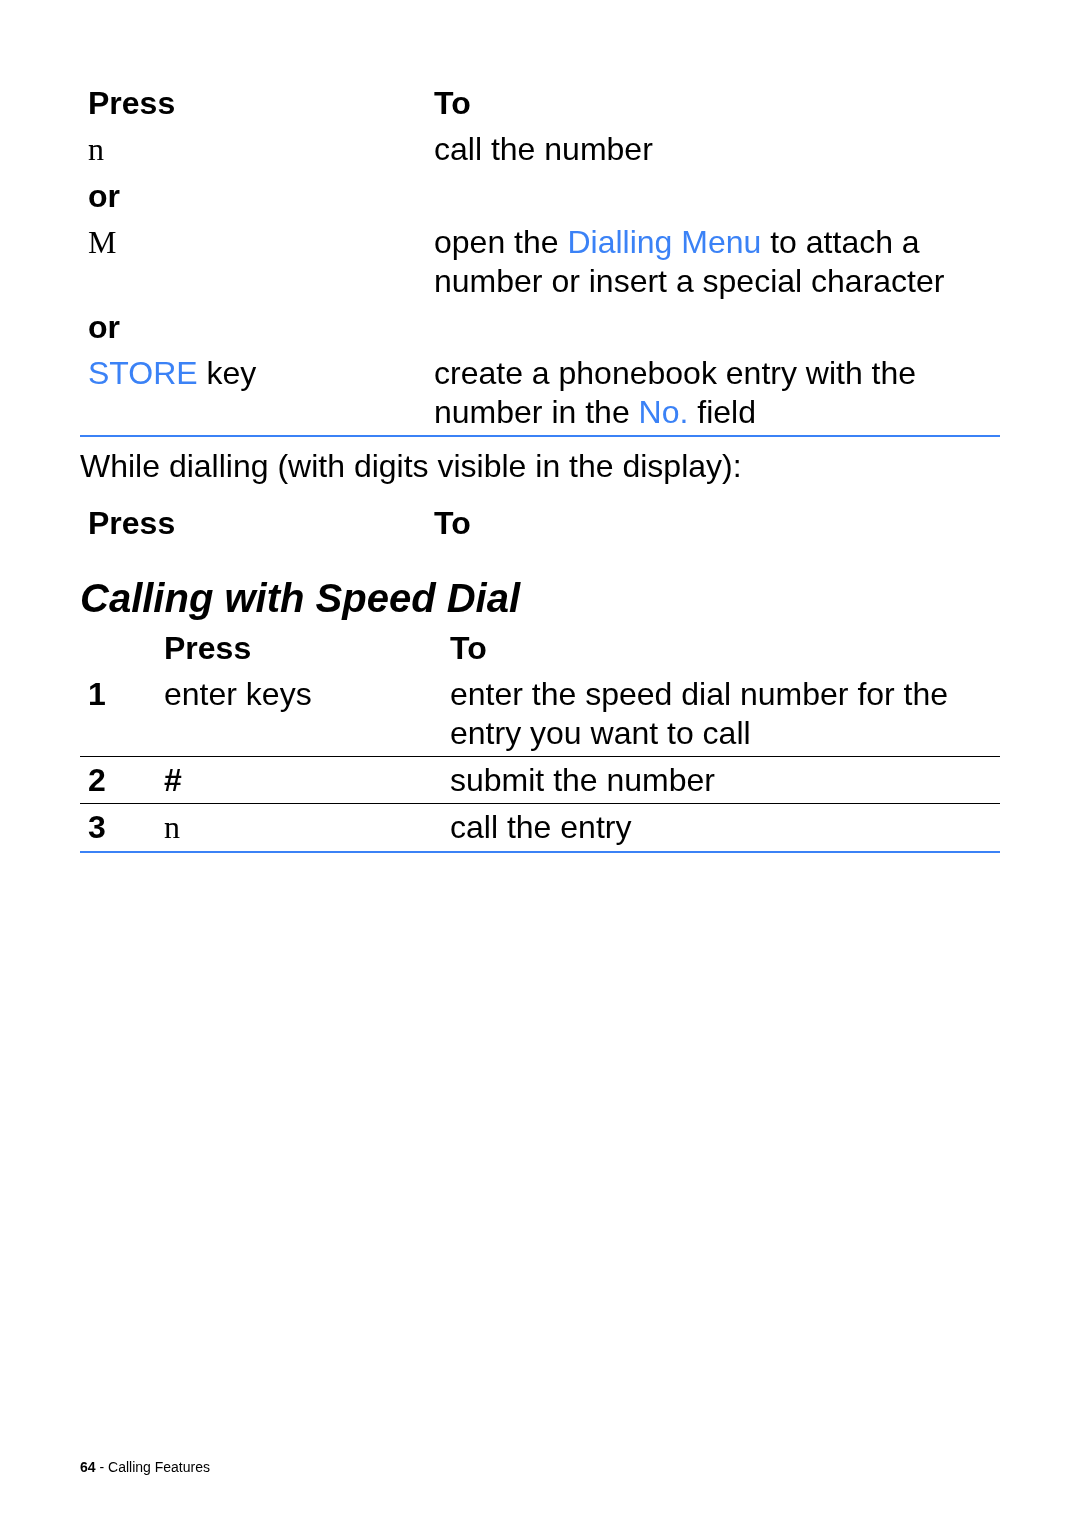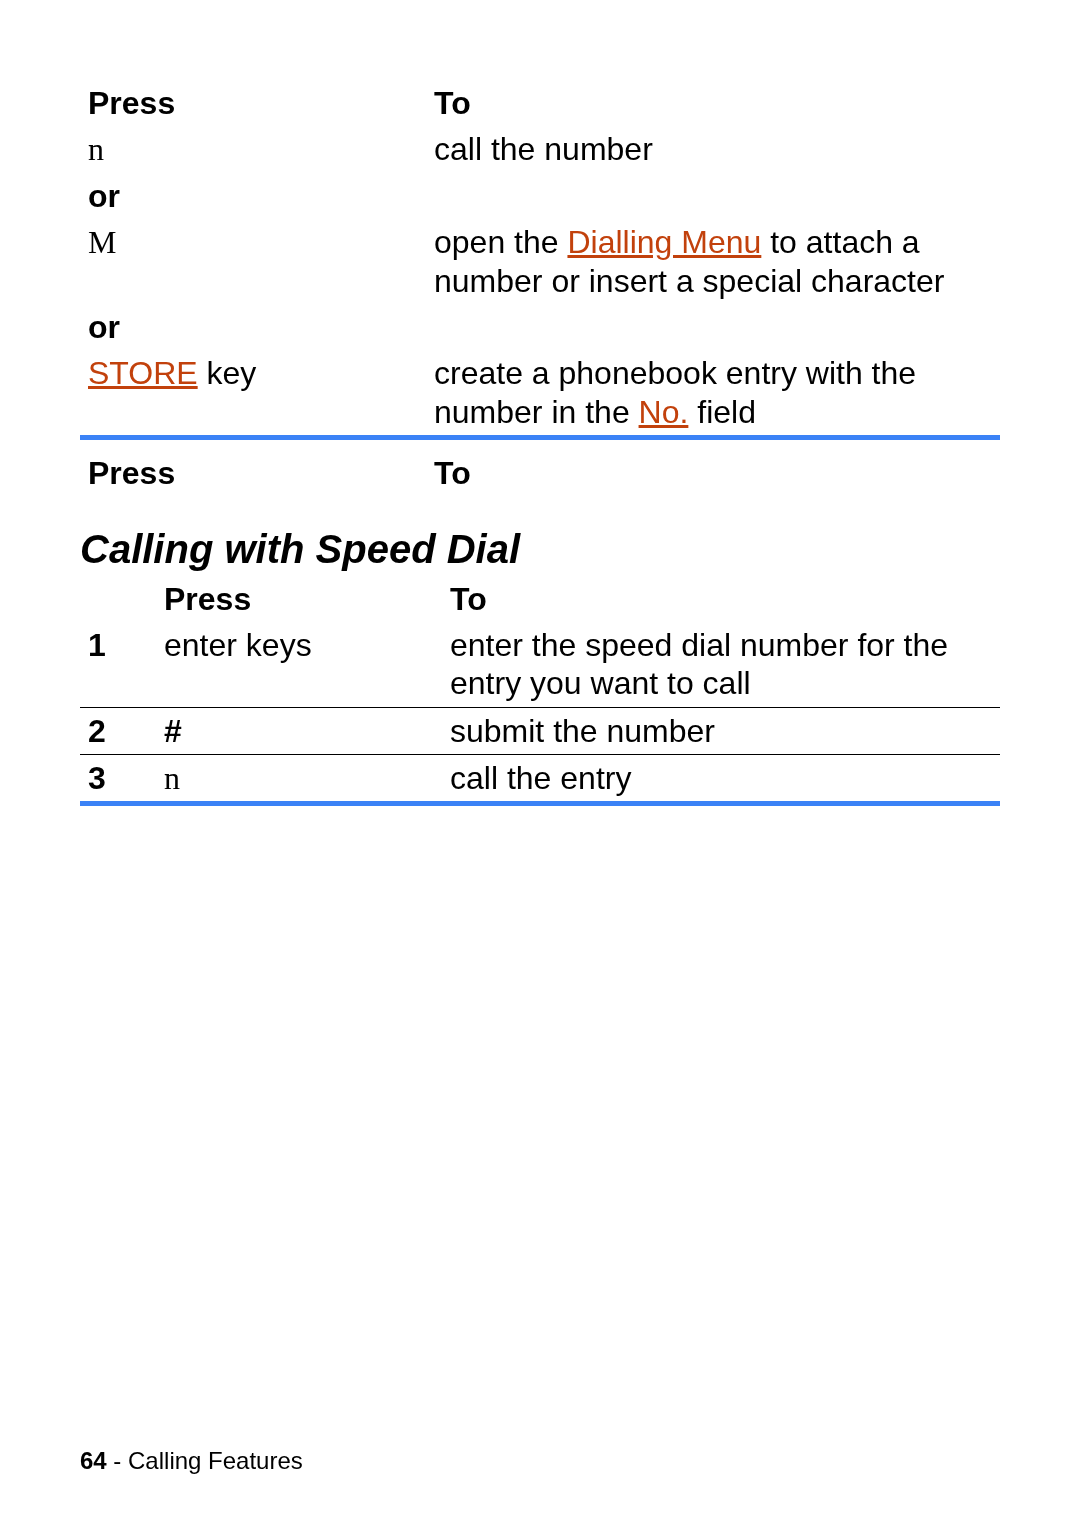--- a/index.html
+++ b/index.html
@@ -26,48 +26,48 @@
     vertical-align: top;
     padding: 4px 8px;
     font-size: 32px;
     line-height: 1.2;
   }
   table.pt th {
     font-weight: bold;
     font-size: 32px;
   }
   table.pt tr.rule td, table.pt tr.rule th {
-    border-bottom: 5px solid #3b82f6;
+    border-bottom: 2px solid #3b82f6;
   }
   table.pt tr.thinrule td, table.pt tr.thinrule th {
     border-bottom: 1px solid #000;
   }
   .or-row td {
     font-weight: bold;
     padding-left: 40px;
     margin-top: 33px;
   }
   h2.section {
     font-style: italic;
     font-weight: bold;
     font-size: 40px;
     margin: 30px 0 4px 0;
   }
   p.body {
     font-size: 32px;
     line-height: 1.2;
     margin: 4px 0 14px 0;
   }
-  .menu-txt { color: #c2410c; text-decoration: underline; }
+  .menu-txt { color: #3b82f6; }
   .softkey { font-family: Arial, Helvetica, sans-serif; }
   .footer {
     position: absolute;
     bottom: 50px;
     left: 80px;
-    font-size: 24px;
+    font-size: 14px;
     margin-top: 32px;
   }
   .footer b { font-weight: bold; }
   .numcol { width: 60px; }
   .presscol { width: 330px; }
   .presscol2 { width: 330px; }
   .letterkey {
     font-family: Georgia, 'Times New Roman', serif;
     letter-spacing: 2px;
   }
@@ -105,20 +105,21 @@
       <td>
         <span class="softkey menu-txt">STORE</span><span> key</span>
       </td>
       <td>
         <span>create a phonebook entry with the number in the </span><span class="menu-txt">No.</span><span> field</span>
       </td>
     </tr>
   </tbody>
     </table>
 
+  <p class="body">While dialling (with digits visible in the display):</p>
 
   <table class="pt">
     <tbody>
         <tr>
       <th class="presscol2">Press</th>
       <th>To</th>
     </tr>
   </tbody>
     </table>
 

